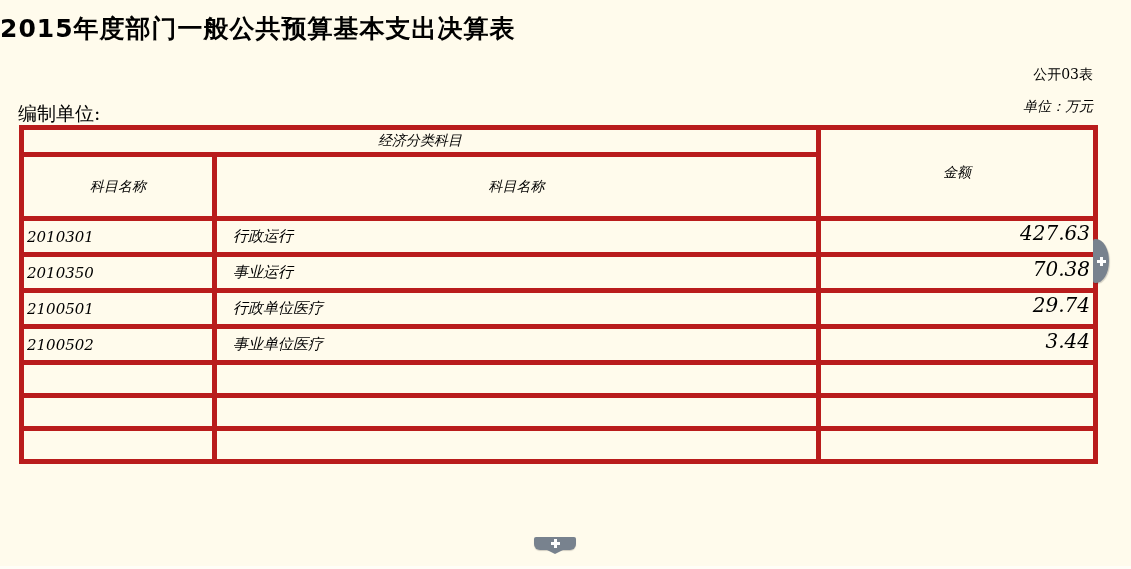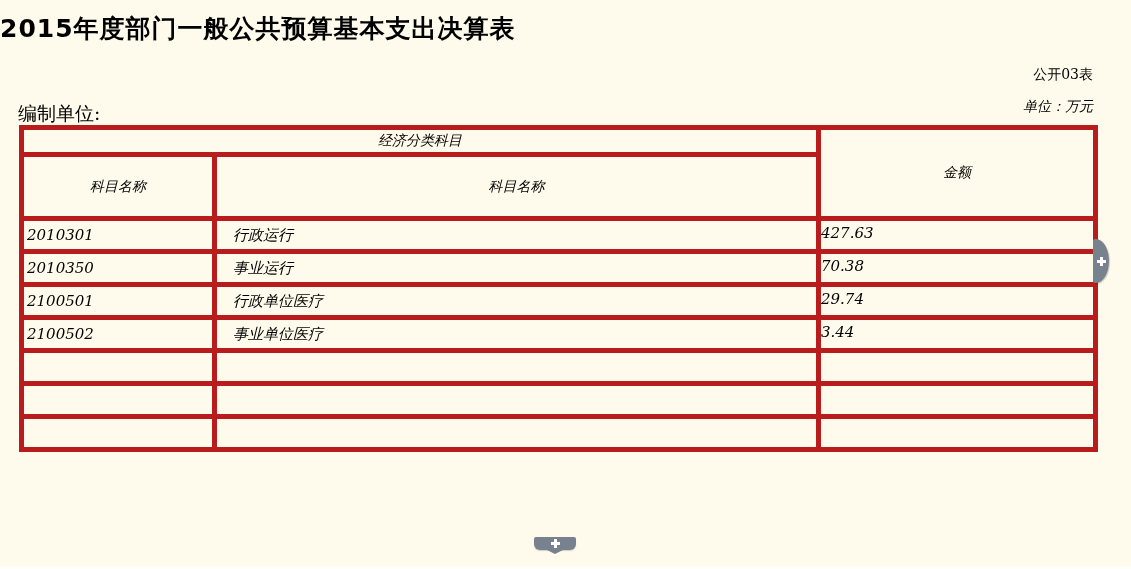--- a/index.html
+++ b/index.html
@@ -64,23 +64,24 @@
     padding-left: 3px;
     vertical-align: middle;
     font-size: 15px;
   }
   tbody td.cell-name {
     padding-left: 16px;
     vertical-align: middle;
     font-size: 15px;
   }
   tbody td.cell-amount {
+    text-align: right;
     vertical-align: bottom;
     padding: 0 3px 7px 0;
-    font-size: 15px;
+    font-size: 20px;
   }
 
   .right-handle {
     position: absolute;
     left: 1093px; top: 239px;
     width: 16px; height: 44px;
     background: #78828E;
     border-radius: 2px 13px 13px 2px / 2px 22px 22px 2px;
     box-shadow: 1px 1px 1px rgba(0,0,0,0.18);
     display: flex; align-items: center; justify-content: center;

